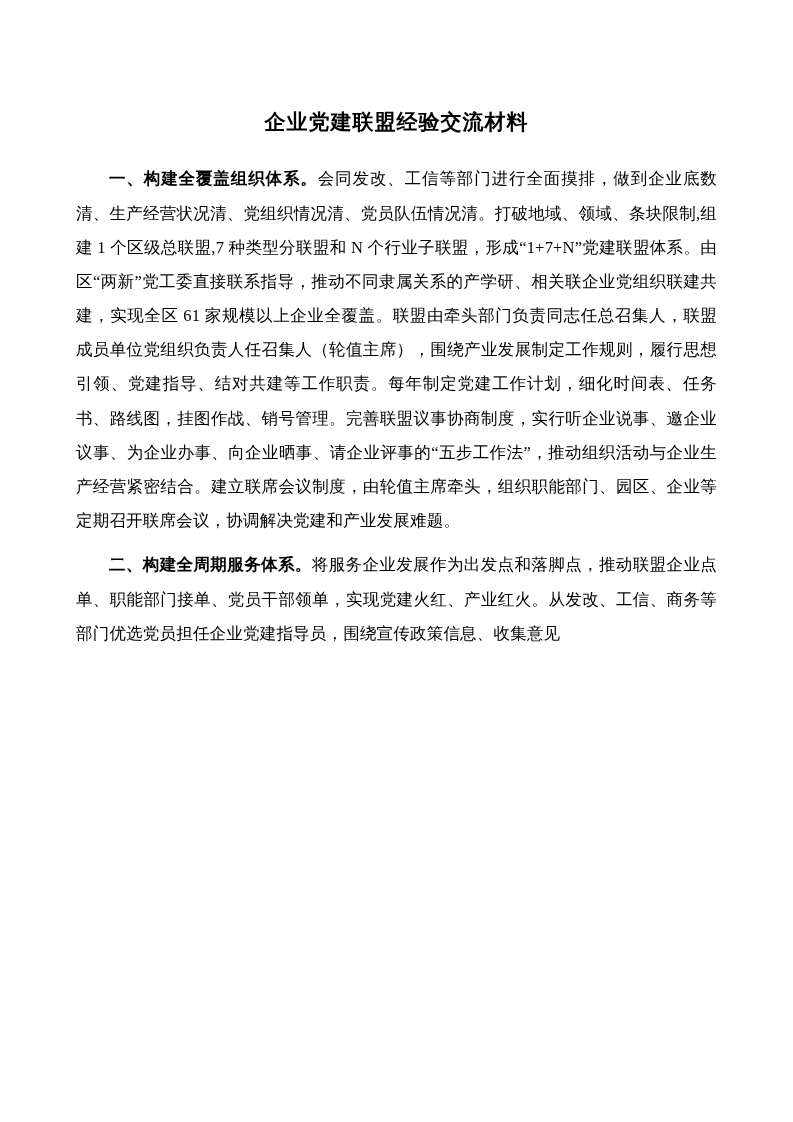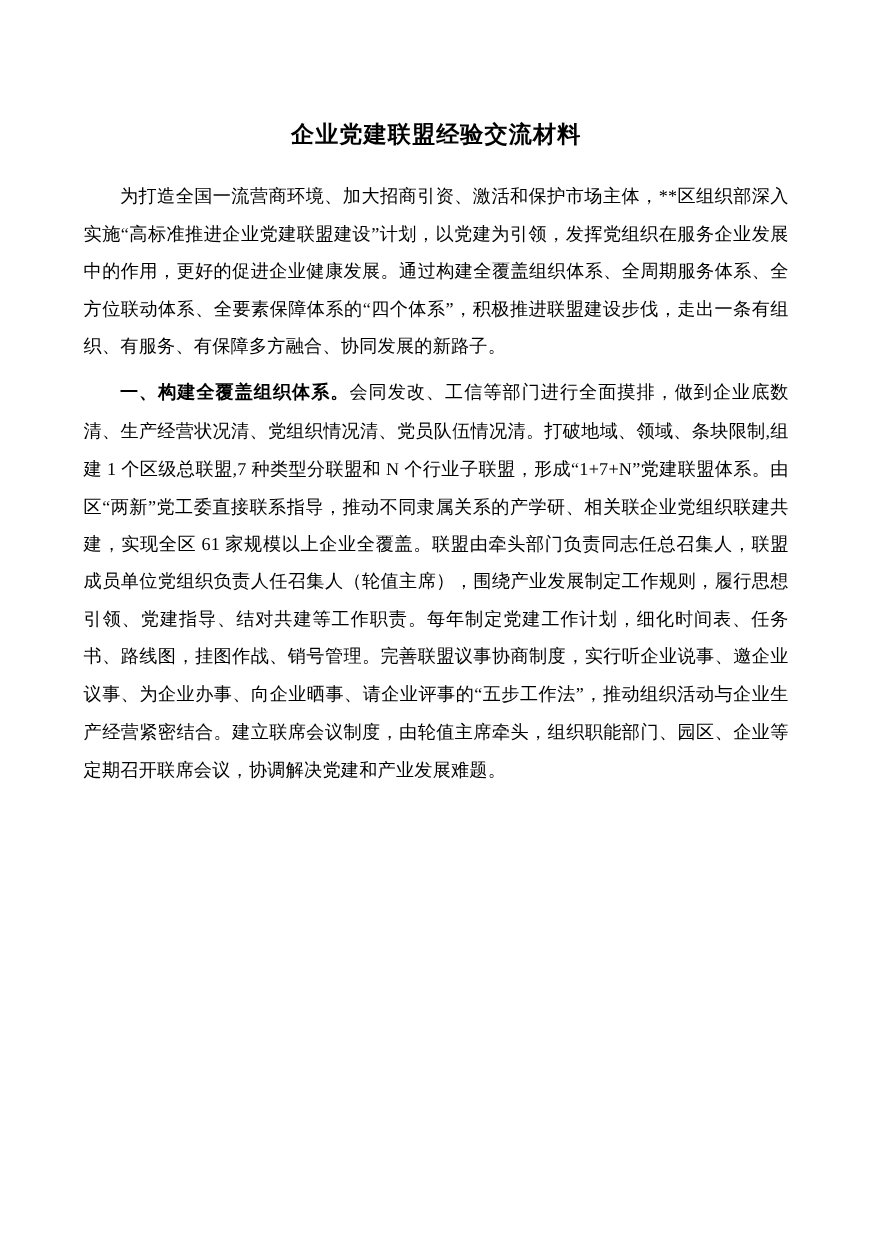--- a/index.html
+++ b/index.html
@@ -46,22 +46,22 @@
     font-family: Liberation Mono, monospace;
   }
 </style>
 </head>
 <body>
 
 <div class="page">
 
   <h1 class="doc-title">企业党建联盟经验交流材料</h1>
 
-  <p class="para">
-    <span>为打造全国一流营商环境、加大招商引资、激活和保护市场主体，**区组织部深入实施“高标准推进企业党建联盟建设”计划，以党建为引领，发挥党组织在服务企业发展中的作用，更好的促进企业健康发展。通过构建全覆盖组织体系、全周期服务体系、全方位联动体系、全要素保障体系的“四个体系”，积极推进联盟建设步伐，走出一条有组织、有服务、有保障多方融合、协同发展的新路子。</span>
-  </p>
 
   <p class="para tight">
     <span class="lead">一、构建全覆盖组织体系。</span><span>会同发改、工信等部门进行全面摸排，做到企业底数清、生产经营状况清、党组织情况清、党员队伍情况清。打破地域、领域、条块限制,组建 1 个区级总联盟,7 种类型分联盟和 N 个行业子联盟，形成“1+7+N”党建联盟体系。由区“两新”党工委直接联系指导，推动不同隶属关系的产学研、相关联企业党组织联建共建，实现全区 61 家规模以上企业全覆盖。联盟由牵头部门负责同志任总召集人，联盟成员单位党组织负责人任召集人（轮值主席），围绕产业发展制定工作规则，履行思想引领、党建指导、结对共建等工作职责。每年制定党建工作计划，细化时间表、任务书、路线图，挂图作战、销号管理。完善联盟议事协商制度，实行听企业说事、邀企业议事、为企业办事、向企业晒事、请企业评事的“五步工作法”，推动组织活动与企业生产经营紧密结合。建立联席会议制度，由轮值主席牵头，组织职能部门、园区、企业等定期召开联席会议，协调解决党建和产业发展难题。</span>
   </p>
 
+  <p class="para tight">
+    <span class="lead">二、构建全周期服务体系。</span><span>将服务企业发展作为出发点和落脚点，推动联盟企业点单、职能部门接单、党员干部领单，实现党建火红、产业红火。从发改、工信、商务等部门优选党员担任企业党建指导员，围绕宣传政策信息、收集意见</span>
+  </p>
 
 </div>
 
 </body></html>

